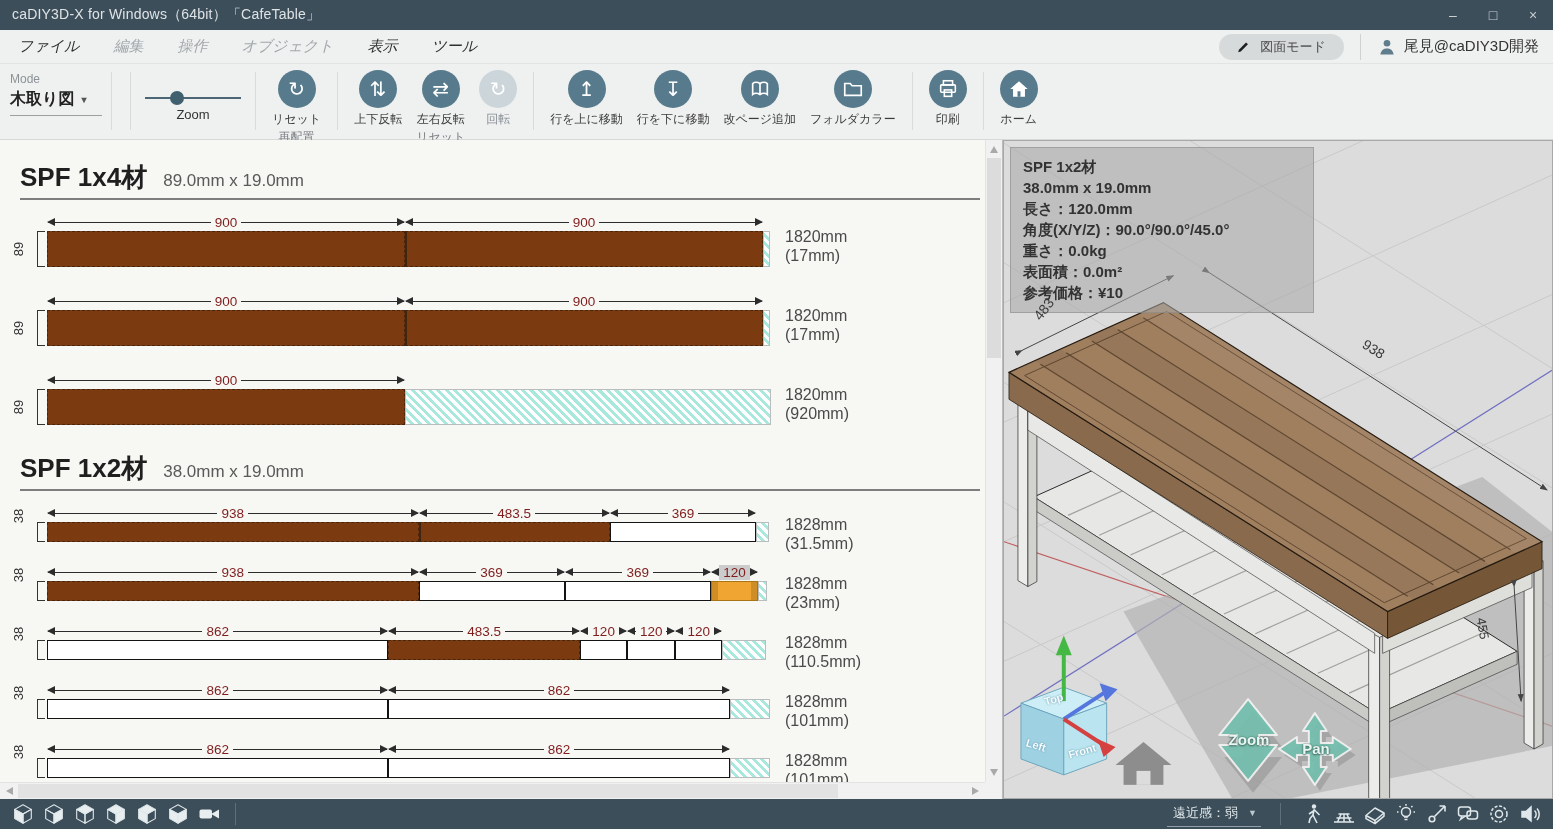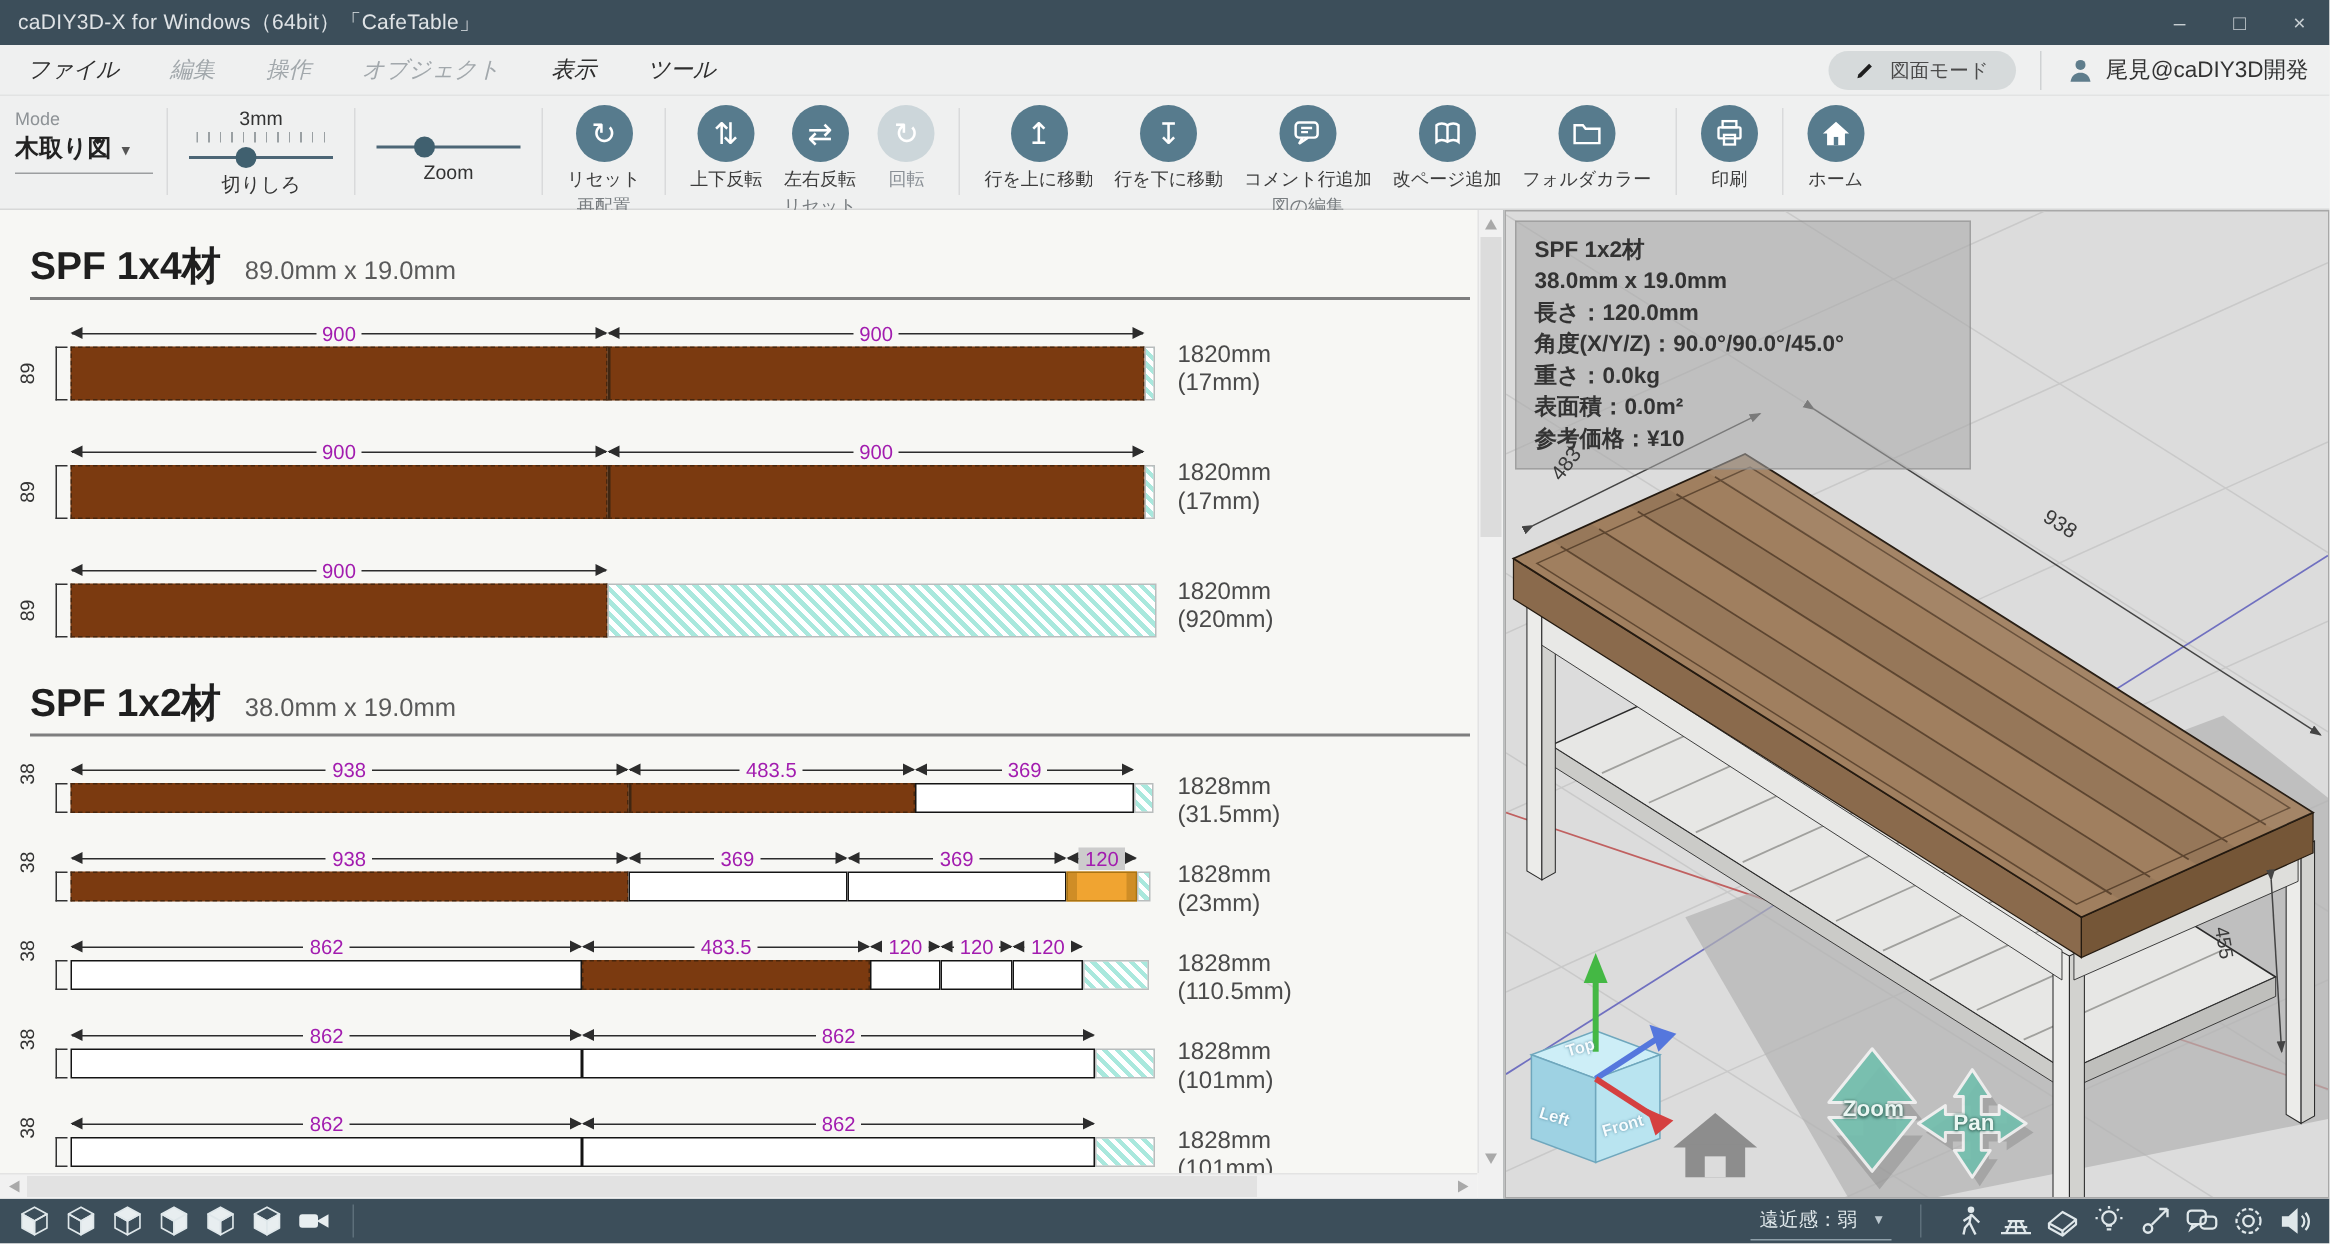--- a/index.html
+++ b/index.html
@@ -60,21 +60,21 @@
   .sec-rule { width:960px; height:2px; background:#7e7e7e; margin:3px 0 14px 20px; }
 
   .board-row { position:relative; margin-bottom:26px; }
   .board-row.slim { margin-bottom:22px; }
   .dim-row { display:flex; margin-left:47px; width:724px; height:17px; }
   .dim-seg { position:relative; display:flex; align-items:center; justify-content:center; height:17px; }
   .dim-seg::before { content:''; position:absolute; left:1px; right:1px; top:8px; height:1px; background:#2c2c2c; }
   .dim-seg .arr { position:absolute; top:4px; width:0; height:0; border:4px solid transparent; }
   .dim-seg .arr.l { left:0; border-left:0; border-right:8px solid #2c2c2c; }
   .dim-seg .arr.r { right:0; border-right:0; border-left:8px solid #2c2c2c; }
-  .dim-label { position:relative; z-index:1; background:#f7f7f4; padding:0 4px; font-size:13.5px; color:#a21caf; }
+  .dim-label { position:relative; z-index:1; background:#f7f7f4; padding:0 4px; font-size:13.5px; color:#7f1d1d; }
   .dim-label.hl { background:#cccccc; }
   .dim-seg.no-dim::before, .dim-seg.no-dim .arr { display:none; }
 
   .board { display:flex; margin-left:47px; width:724px; }
   .seg { flex:none; }
   .seg.wood { background:#7b3a10; border:1px dashed rgba(45,28,12,.65); }
   .seg.wood + .seg.wood { border-left:2px solid rgba(58,36,18,.9); }
   .seg.empty { background:#fff; border:1px solid #141414; }
   .seg.selected { background:#f0a431; border:1px solid #a97413;
                   box-shadow:inset 6px 0 0 #cf8d26, inset -6px 0 0 #cf8d26; }
@@ -170,29 +170,20 @@
 
   <div class="toolbar">
     <div class="mode-group">
       <div class="mode-label">Mode</div>
       <div class="mode-value">
         <span>木取り図</span>
         <span class="mode-caret">▾</span>
       </div>
     </div>
     <div class="tb-sep"></div>
-    <div class="slider-group">
-      <div class="slider-value">3mm</div>
-      <div class="ticks"></div>
-      <div class="slider">
-        <div class="track"></div>
-        <div class="thumb" id="kerf-thumb" style="left: 31.16px;"></div>
-      </div>
-      <div class="slider-label">切りしろ</div>
-    </div>
     <div class="tb-sep"></div>
     <div class="slider-group" style="padding-top:18px">
       <div class="slider">
         <div class="track"></div>
         <div class="thumb" id="zoom-thumb" style="left: 24.6px;"></div>
       </div>
       <div class="slider-label">Zoom</div>
     </div>
     <div class="tb-buttons" id="tb-buttons">
         <div class="tb-sep"></div>
@@ -216,31 +207,20 @@
           <div class="tb-label">回転</div>
         </div>
         <div class="tb-sep"></div>
         <div class="tb-btn">
           <div class="tb-circle">↥</div>
           <div class="tb-label">行を上に移動</div>
         </div>
         <div class="tb-btn">
           <div class="tb-circle">↧</div>
           <div class="tb-label">行を下に移動</div>
-        </div>
-        <div class="tb-btn">
-          <div class="tb-circle">
-            <svg viewBox="0 0 24 24" fill="none" stroke="#fff" stroke-width="1.8">
-              <rect x="3" y="4" width="16" height="11" rx="2.5"></rect>
-              <path d="M8 15l-2.5 4.5L12 15"></path>
-              <path d="M7 8h8M7 11h5"></path>
-            </svg>
-          </div>
-          <div class="tb-label">コメント行追加</div>
-          <div class="tb-sublabel">図の編集</div>
         </div>
         <div class="tb-btn">
           <div class="tb-circle">
             <svg viewBox="0 0 24 24" fill="none" stroke="#fff" stroke-width="1.8">
               <path d="M12 6C9.5 4.2 6 4.2 4 6v12c2-1.8 5.5-1.8 8 0 2.5-1.8 6-1.8 8 0V6c-2-1.8-5.5-1.8-8 0z"></path>
               <path d="M12 6v12"></path>
             </svg>
           </div>
           <div class="tb-label">改ページ追加</div>
         </div>

